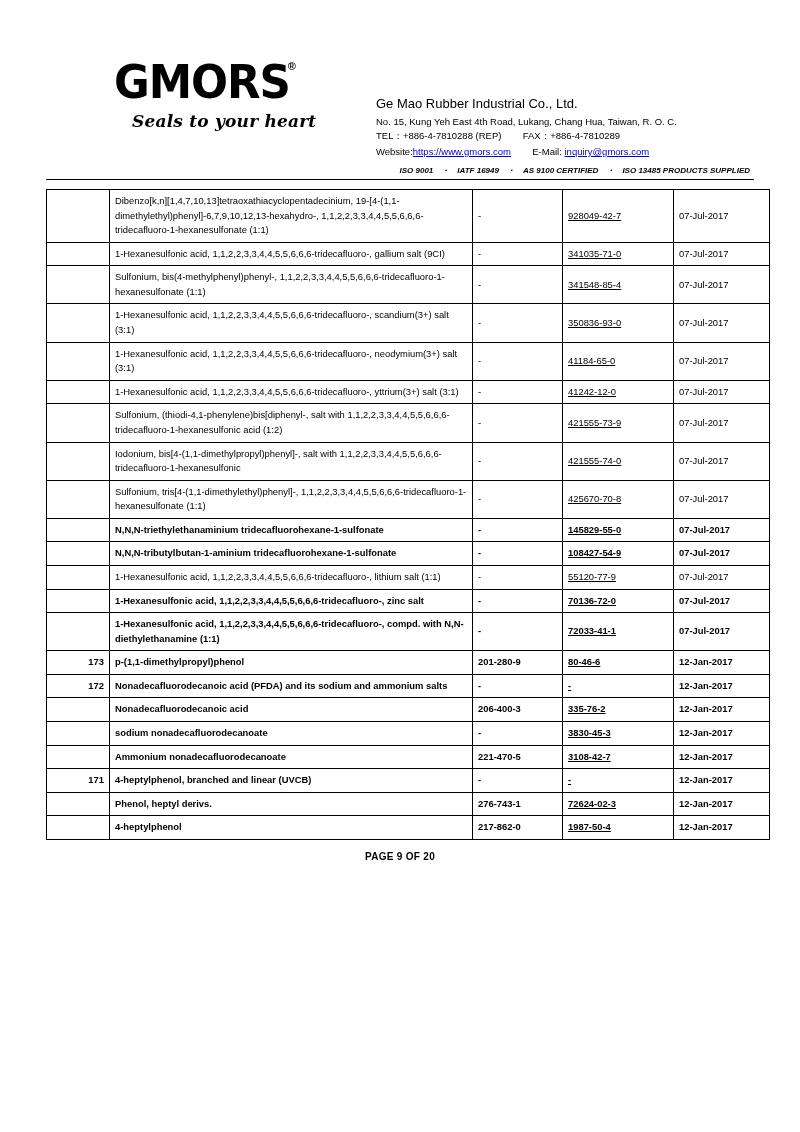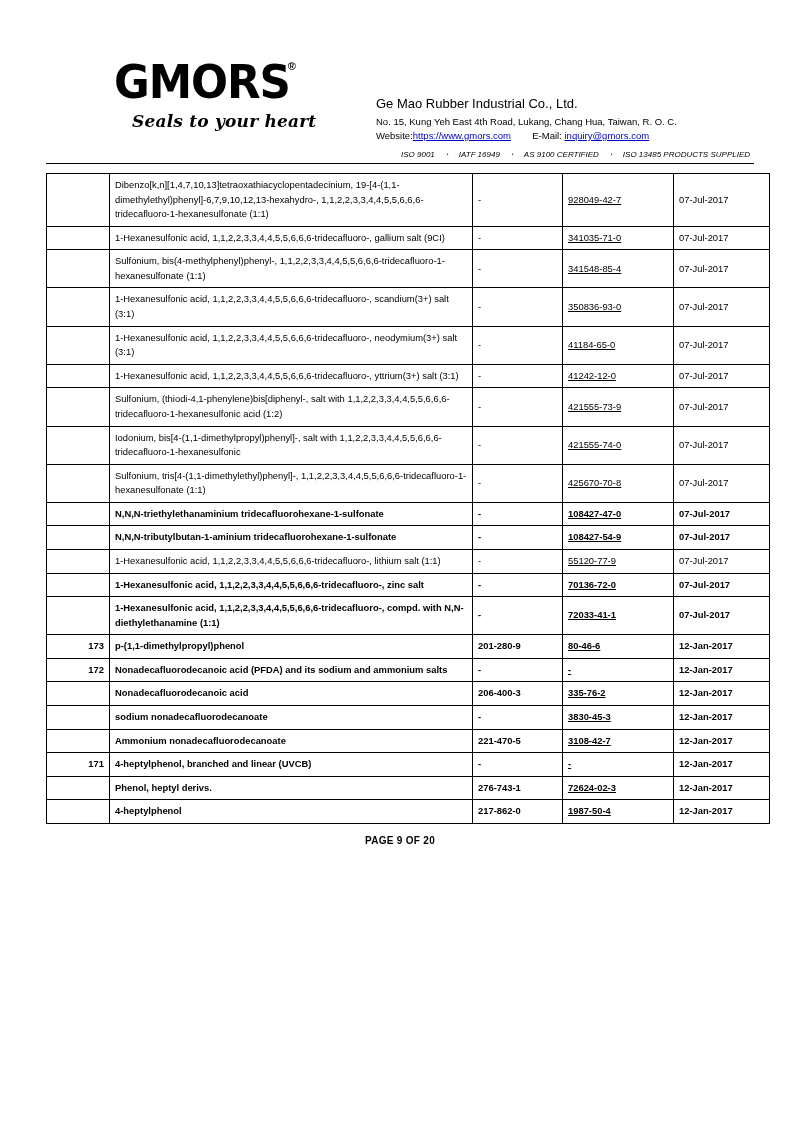--- a/index.html
+++ b/index.html
@@ -88,21 +88,21 @@
     text-decoration: underline;
   }
   .web-link {
     color: #0000cc;
     text-decoration: underline;
     text-align: center;
   }
   .cert-line {
     text-align: right;
     font-size: 8px;
-    font-weight: normal;
+    font-weight: bold;
     font-style: italic;
     margin-top: 5px;
     padding-right: 4px;
   }
   .hr {
     border: none;
     border-top: 1px solid #000;
     margin: 3px 0 0 0;
   }
 
@@ -163,20 +163,25 @@
         <div class="logo-text">GMORS</div>
         <div class="reg-mark">®</div>
       </div>
       <div class="tagline">Seals to your heart</div>
     </div>
 
     <div class="company">
       <div class="cname">Ge Mao Rubber Industrial Co., Ltd.</div>
       <div class="cline">No. 15, Kung Yeh East 4th Road, Lukang, Chang Hua, Taiwan, R. O. C.</div>
       <div class="cline">
+        <span>TEL：+886-4-7810288 (REP)</span>
+        <span class="sep"></span>
+        <span>FAX：+886-4-7810289</span>
+      </div>
+      <div class="cline">
         <span>Website:</span><span class="web-link">https://www.gmors.com</span>
         <span class="sep"></span>
         <span>E-Mail:</span>
         <span class="email-link">inquiry@gmors.com</span>
       </div>
     </div>
   </div>
 
   <div class="cert-line">ISO 9001　・　IATF 16949　・　AS 9100 CERTIFIED　・　ISO 13485 PRODUCTS SUPPLIED</div>
   <hr class="hr">
@@ -243,21 +248,21 @@
           <td class="c-num"></td>
           <td class="c-name">Sulfonium, tris[4-(1,1-dimethylethyl)phenyl]-, 1,1,2,2,3,3,4,4,5,5,6,6,6-tridecafluoro-1-hexanesulfonate (1:1)</td>
           <td class="c-ec">-</td>
           <td class="c-cas">425670-70-8</td>
           <td class="c-date">07-Jul-2017</td>
         </tr>
         <tr>
           <td class="c-num bold"></td>
           <td class="c-name bold">N,N,N-triethylethanaminium tridecafluorohexane-1-sulfonate</td>
           <td class="c-ec bold">-</td>
-          <td class="c-cas bold">108427-47-0</td>
+          <td class="c-cas bold">145829-55-0</td>
           <td class="c-date bold">07-Jul-2017</td>
         </tr>
         <tr>
           <td class="c-num bold"></td>
           <td class="c-name bold">N,N,N-tributylbutan-1-aminium tridecafluorohexane-1-sulfonate</td>
           <td class="c-ec bold">-</td>
           <td class="c-cas bold">108427-54-9</td>
           <td class="c-date bold">07-Jul-2017</td>
         </tr>
         <tr>

